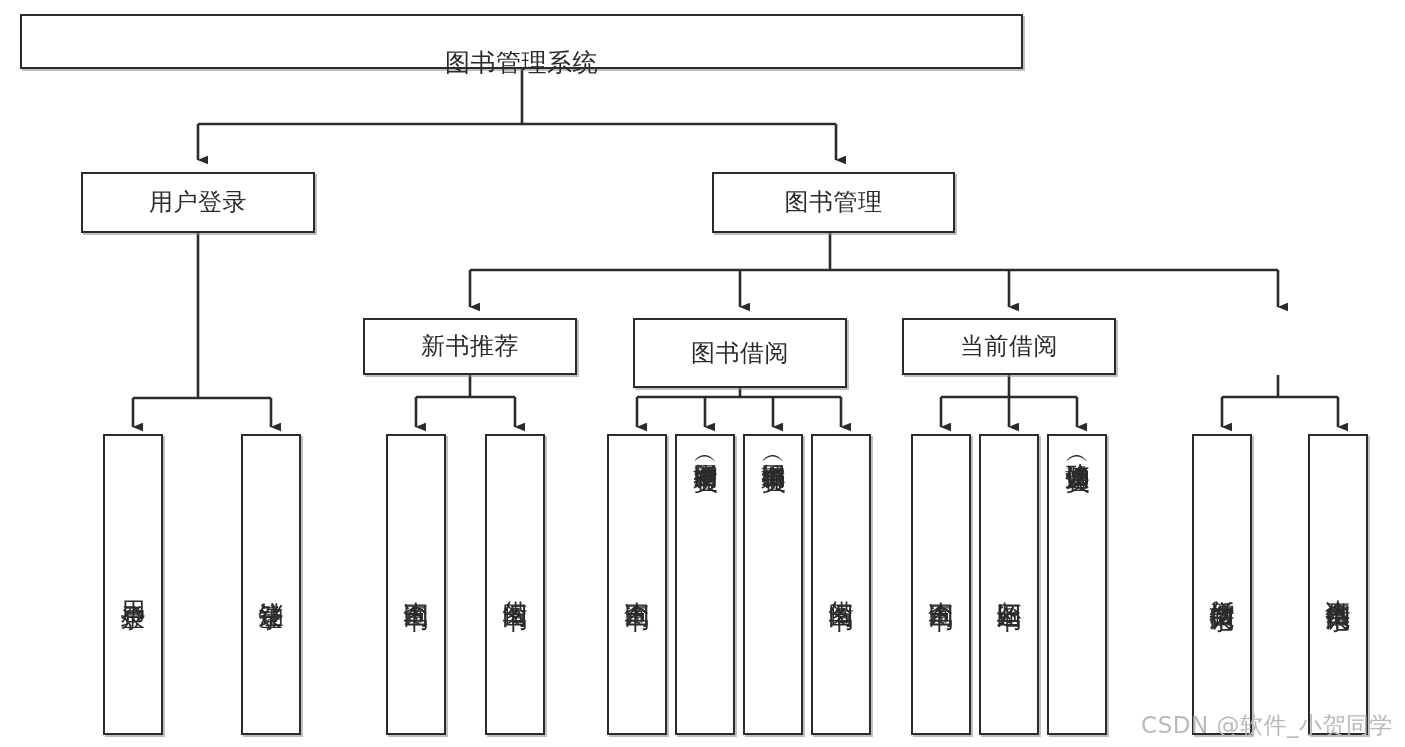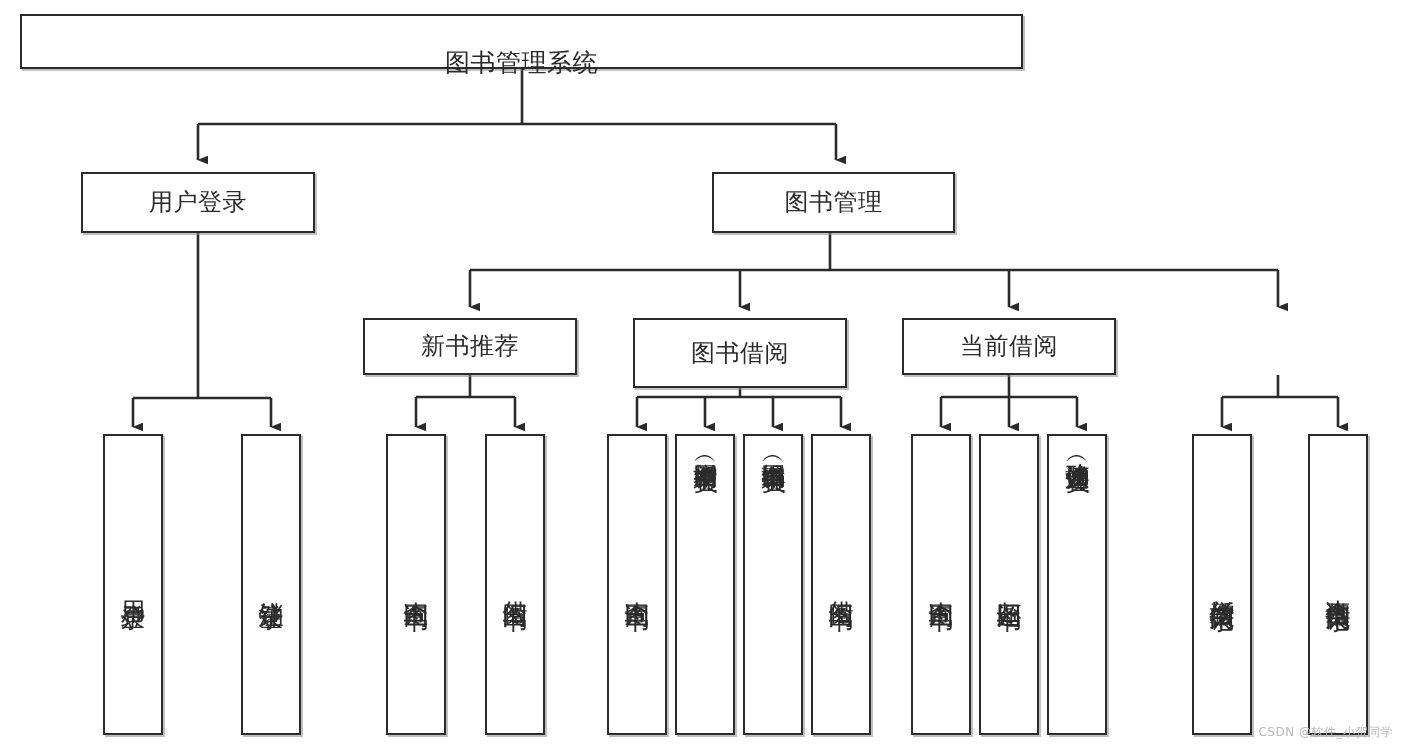--- a/index.html
+++ b/index.html
@@ -74,21 +74,21 @@
   }
   .node.vertical.tall-text .node-label {
     font-size: 24px;
     line-height: 1.3;
     letter-spacing: 1px;
   }
   #watermark {
     position: absolute;
     right: 12px;
     bottom: 6px;
-    font-size: 12px;
+    font-size: 23px;
     color: #b9b9b9;
     letter-spacing: 0.5px;
     white-space: nowrap;
     z-index: 5;
   }
 </style>
 </head>
 <body>
 
 <div id="diagram-canvas">

